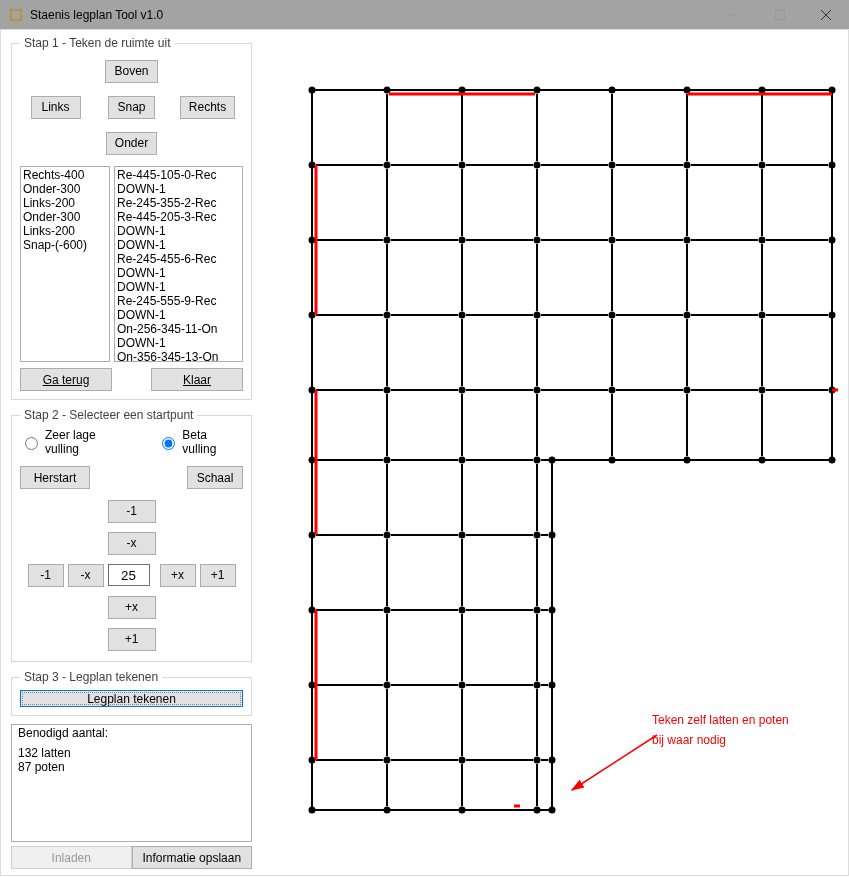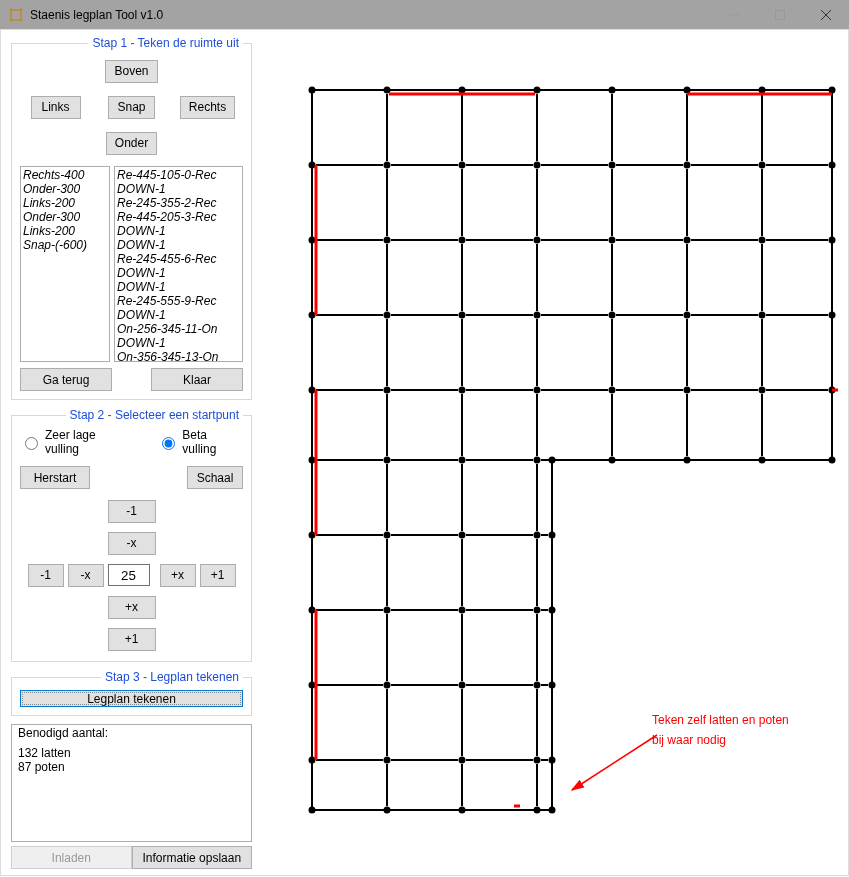--- a/index.html
+++ b/index.html
@@ -60,22 +60,21 @@
     display: flex;
     flex-direction: column;
   }
   fieldset {
     border: 1px solid #d8d8d8;
     margin: 0 0 8px 0;
     padding: 6px 8px 8px 8px;
   }
   legend {
     padding: 0 4px;
-    color: #1d4ed8;
-    text-align: right;
+    color: #404040;
   }
   .btn {
     display: inline-flex;
     align-items: center;
     justify-content: center;
     height: 23px;
     padding: 0 8px;
     background: #e1e1e1;
     border: 1px solid #adadad;
     font: inherit;
@@ -101,39 +100,39 @@
     justify-content: center;
     gap: 6px;
     margin-bottom: 8px;
   }
   .dirgrid .cell { display:flex; align-items:center; justify-content:center; }
 
   .lists {
     display: flex;
     gap: 4px;
     margin-bottom: 6px;
-    font-style: italic;
   }
   .listbox {
     border: 1px solid #abadb3;
     background: #fff;
     overflow-y: scroll;
     font-size: 12px;
     padding: 1px 2px;
     box-sizing: border-box;
     height: 196px;
   }
   .listbox .item { white-space: nowrap; }
   .list-left { width: 90px; }
   .list-right { flex: 1; }
 
   .row-btns {
     display: flex;
     gap: 8px;
     justify-content: space-between;
+    text-decoration: underline;
   }
 
   .radiorow {
     display:flex; gap: 26px; align-items:center; margin-bottom:10px;
   }
   .radiorow label { display:flex; align-items:center; gap:4px; }
 
   .adjgrid {
     display: grid;
     grid-template-columns: 36px 36px 48px 36px 36px;

